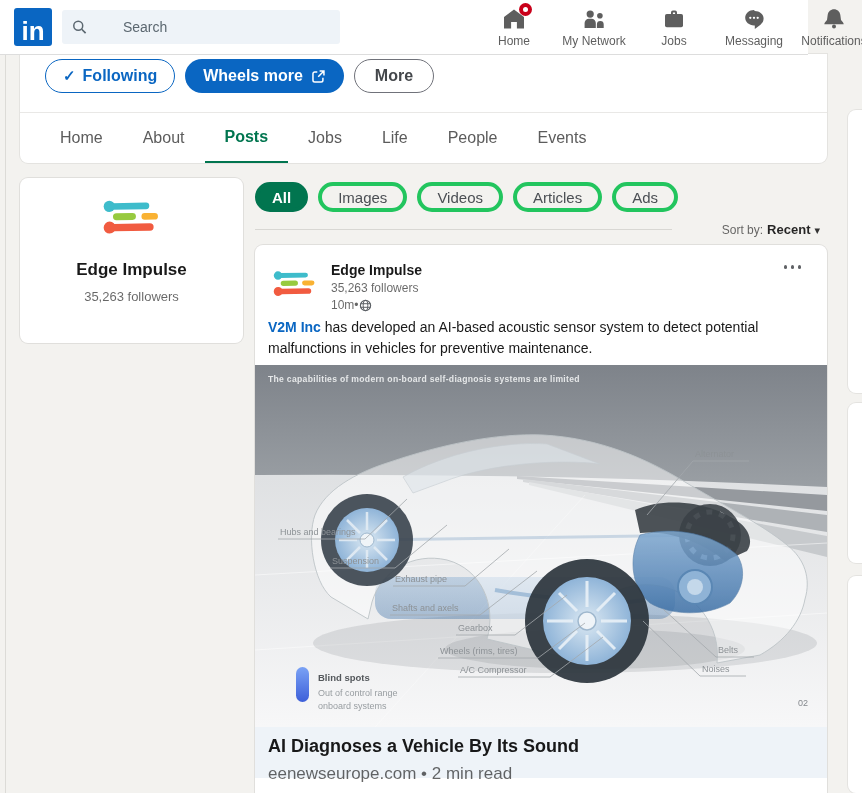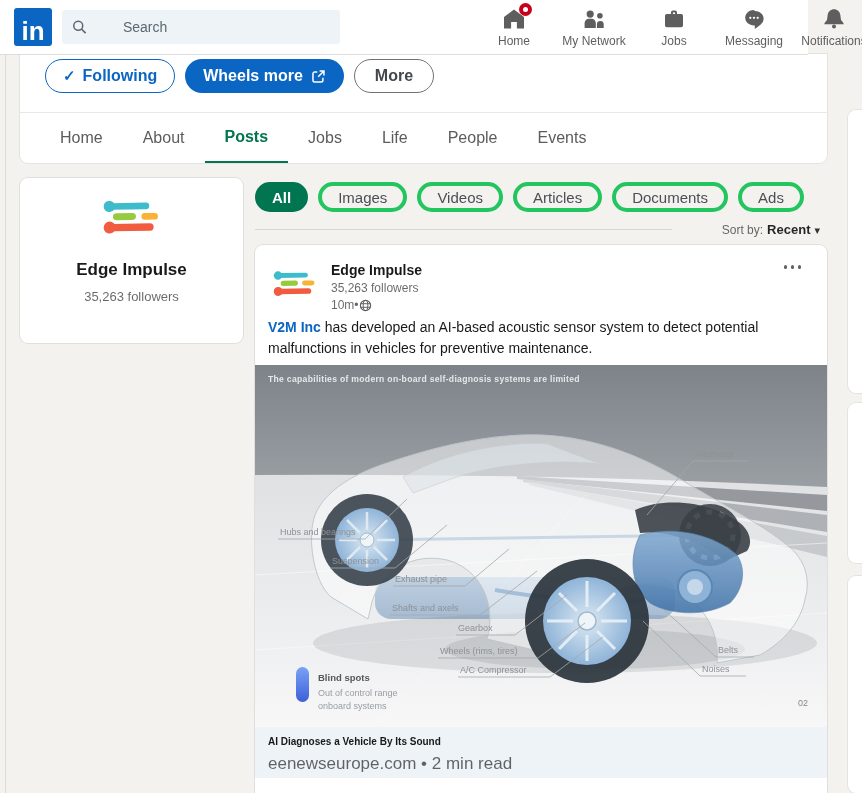--- a/index.html
+++ b/index.html
@@ -81,21 +81,21 @@
              align-items:center;gap:0;}
   .post-menu{position:absolute;right:20px;top:14px;display:flex;gap:3.5px;padding:6px;
              cursor:pointer;}
   .post-menu i{width:3.5px;height:3.5px;border-radius:50%;background:#606266;display:block;}
   .post-text{position:absolute;left:13px;top:72px;width:548px;font-size:14px;line-height:1.5;
              color:rgba(0,0,0,0.9);}
   .post-text .plink{color:#0a66c2;font-weight:bold;cursor:pointer;}
   .post-figure{position:absolute;left:0;top:120px;width:572px;height:362px;cursor:pointer;}
   .article-bar{position:absolute;left:0;top:482px;width:572px;height:51px;background:#eef3f8;
                padding:9px 13px;box-sizing:border-box;cursor:pointer;}
-  .article-title{font-size:10px;font-weight:bold;color:rgba(0,0,0,0.9);}
+  .article-title{font-size:18px;font-weight:bold;color:rgba(0,0,0,0.9);}
   .article-meta{font-size:17px;color:rgba(0,0,0,0.6);margin-top:7px;}
 
   
   .rs{position:absolute;left:848px;width:14px;background:#fff;
       border-radius:8px 0 0 8px;box-shadow:0 0 0 1px rgba(0,0,0,0.06);}
   .rs1{top:110px;height:283px;}
   .rs2{top:403px;height:160px;}
   .rs3{top:576px;height:217px;}
 </style>
 </head>
@@ -211,21 +211,20 @@
     </svg>
     <div class="company-name">Edge Impulse</div>
     <div class="company-followers">35,263 followers</div>
   </div>
 
   <div class="pills">
     <div class="pill active">All</div>
     <div class="pill">Images</div>
     <div class="pill">Videos</div>
     <div class="pill">Articles</div>
-    <div class="pill">Documents</div>
     <div class="pill">Ads</div>
   </div>
 
   <div class="sort-row">
     <div class="sort-line"></div>
     <div class="sort-text">
       <span class="sort-label">Sort by:</span>
       <span class="sort-value">Recent</span>
       <span class="sort-caret">▾</span>
     </div>

